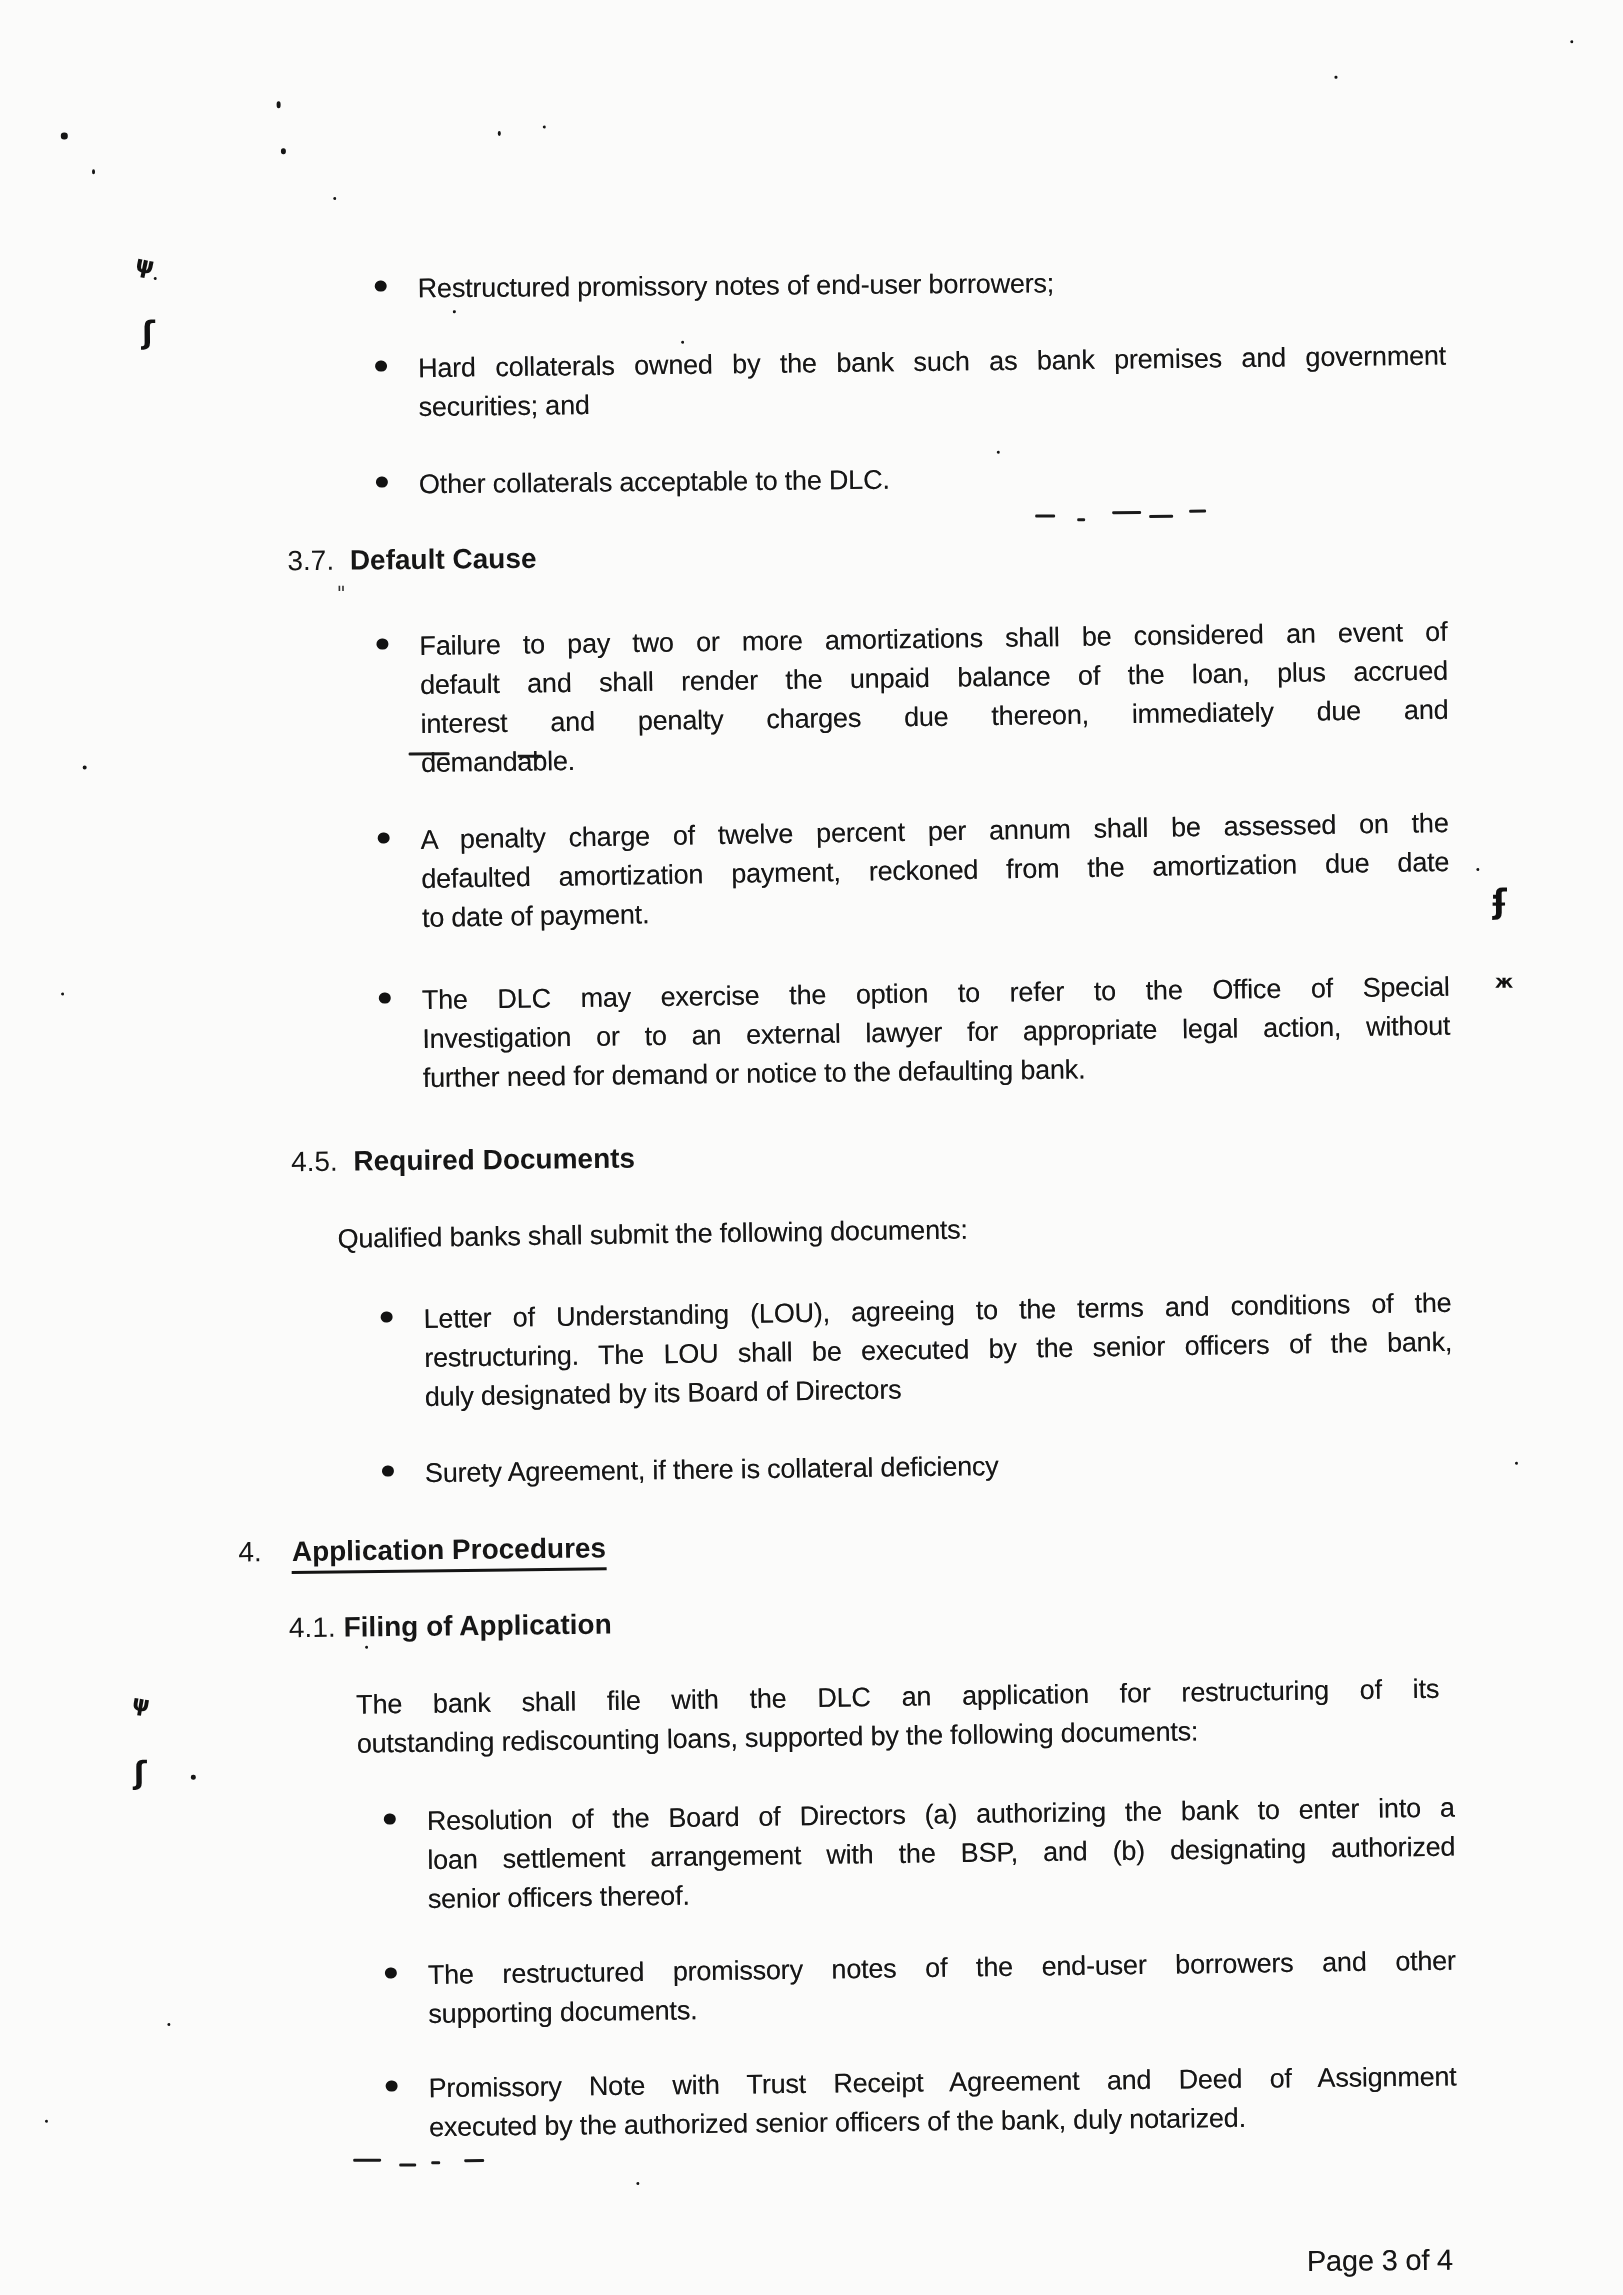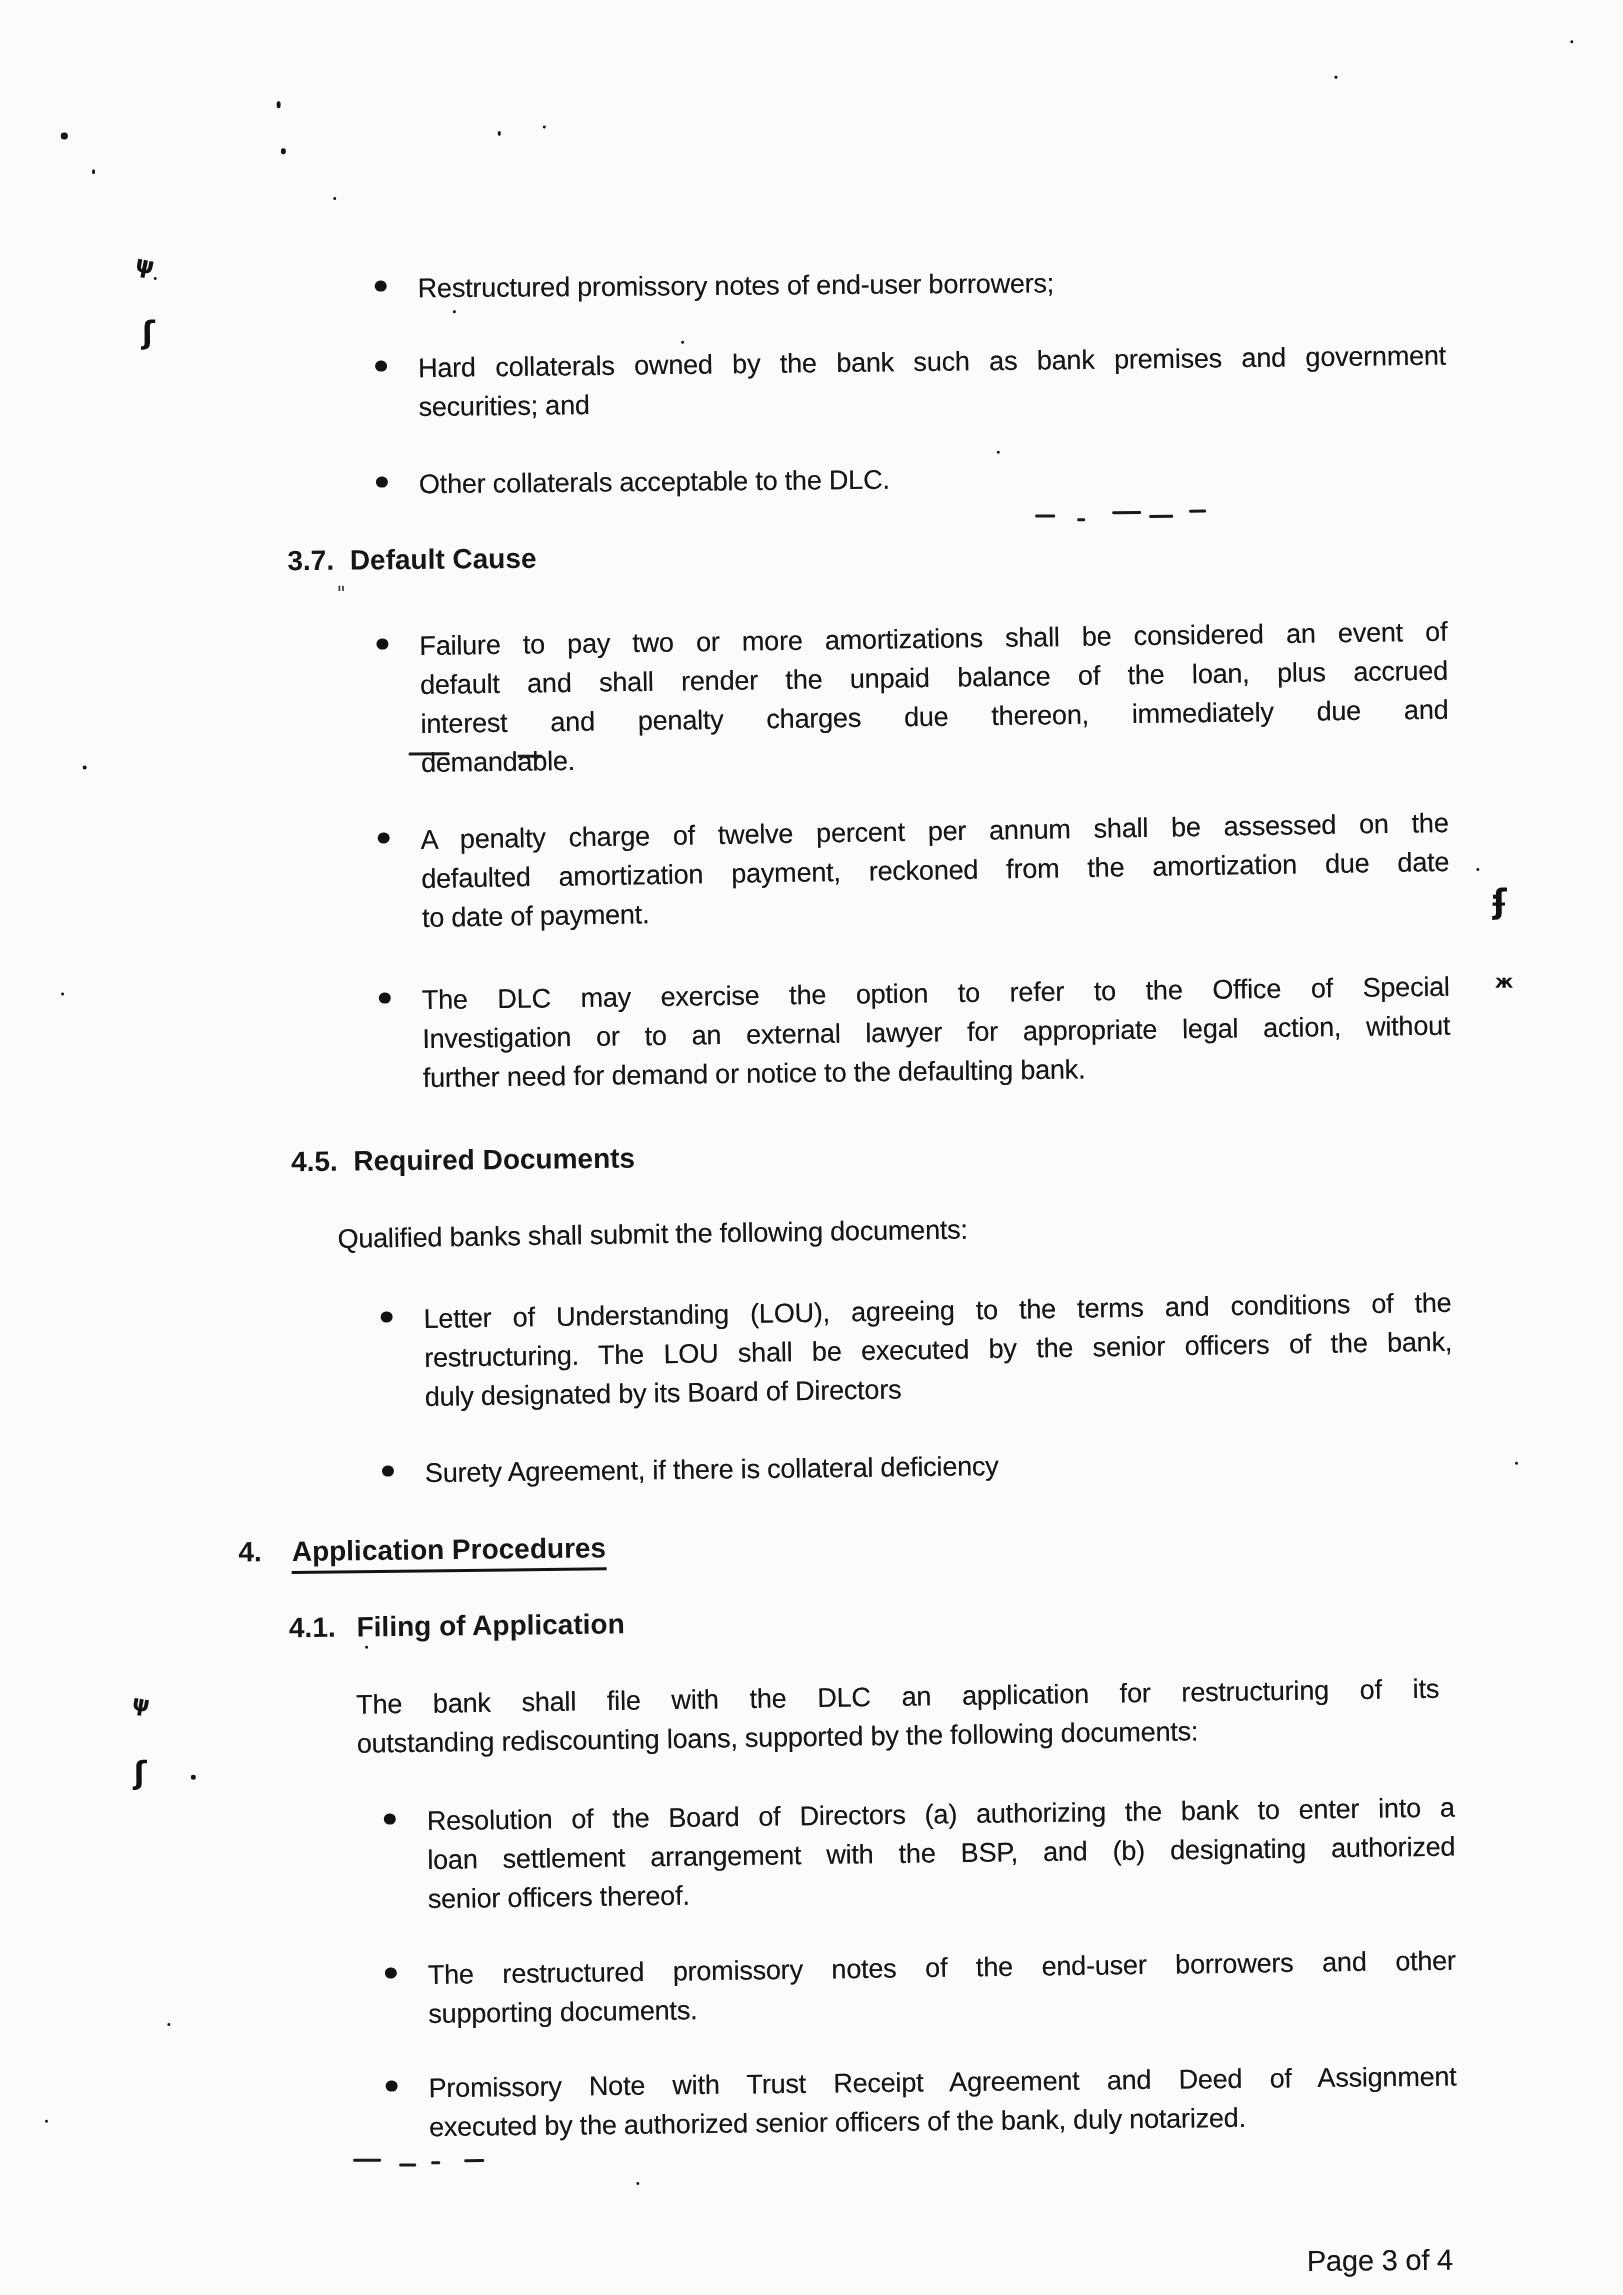--- a/index.html
+++ b/index.html
@@ -15,21 +15,21 @@
     font-size:27px;letter-spacing:-0.2px;
     text-shadow:0 0 0.4px rgba(10,10,10,.55);
   }
   .line{height:39px;line-height:39px;white-space:nowrap;}
   .line.just{white-space:normal;text-align:justify;text-align-last:justify;}
   .bitem{width:1087px;}
   .bdot{position:absolute;left:0;top:10.5px;width:11.8px;height:11.8px;border-radius:50%;background:#121212;}
   .btext{margin-left:43px;width:1028px;}
   .para{width:1083px;}
   .sec{white-space:nowrap;font-size:28px;}
-  .sec .num{font-weight:700;display:inline-block;}
+  .sec .num{font-weight:400;display:inline-block;}
   .sec .ttl{font-weight:700;display:inline-block;}
   .sec-u .ttl{border-bottom:3.3px solid #141414;padding-bottom:2.6px;}
   .footer{font-size:29px;letter-spacing:-0.2px;text-shadow:0 0 0.4px rgba(10,10,10,.5);}
   
   .art{position:absolute;color:#111;font-family:"DejaVu Sans",sans-serif;line-height:1;}
   .dot{position:absolute;background:#151515;border-radius:50%;}
   .dash{position:absolute;background:#1a1a1a;height:2.6px;border-radius:1.3px;}
 </style>
 </head>
 <body>
@@ -107,21 +107,21 @@
     <div class="btext">
         <div class="line">Surety Agreement, if there is collateral deficiency</div>
       </div>
   </div>
 
   <div class="blk sec sec-u" style="left:236px;top:1533px;transform:rotate(-0.3deg);">
     <span class="num" style="margin-right:30px;">4.</span><span class="ttl">Application Procedures</span>
   </div>
 
   <div class="blk sec" style="left:286px;top:1609px;transform:rotate(-0.3deg);">
-    <span class="num" style="margin-right:21px;">4.1.</span><span class="ttl">Filing of Application</span>
+    <span class="num" style="margin-right:8px;">4.1.</span><span class="ttl">Filing of Application</span>
   </div>
 
   <div class="blk para txt" style="left:353px;top:1683px;transform:rotate(-0.5deg);">
       <div class="line just">The bank shall file with the DLC an application for restructuring of its</div>
       <div class="line">outstanding rediscounting loans, supported by the following documents:</div>
     </div>
 
   <div class="blk bitem txt" style="left:380px;top:1800px;transform:rotate(-0.4deg);">
     <span class="bdot"></span>
     <div class="btext">

